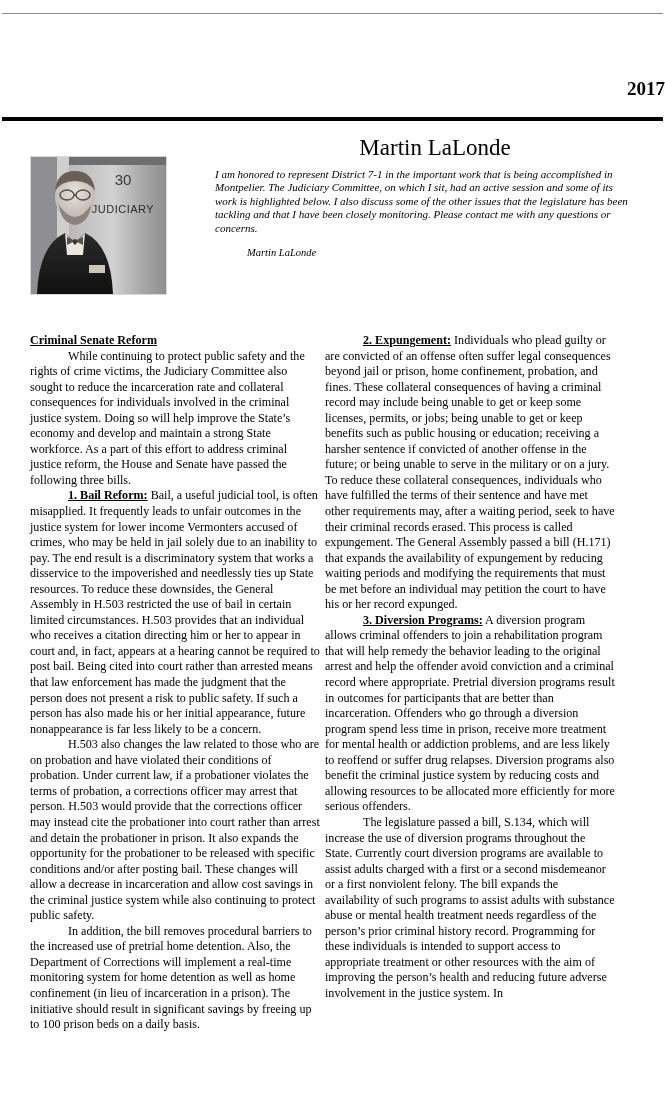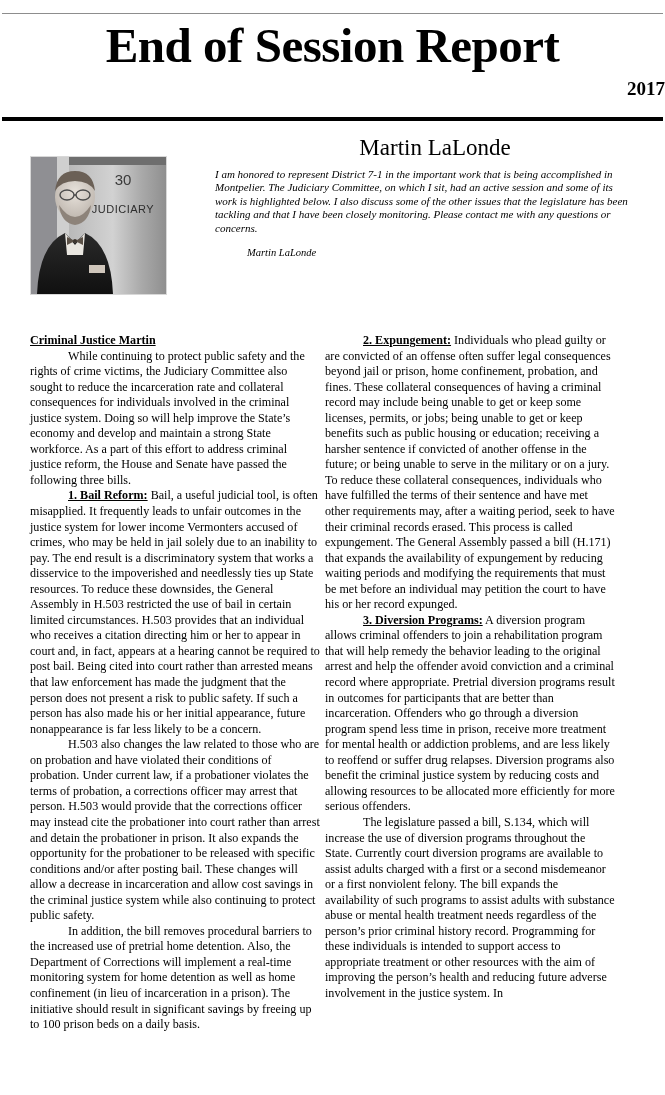--- a/index.html
+++ b/index.html
@@ -156,21 +156,20 @@
     font-weight: bold;
     text-decoration: underline;
   }
 </style>
 </head>
 <body>
 
 <div class="page">
 
   <div class="rule-top"></div>
-  <div class="masthead-title">End of Session Report</div>
   <div class="masthead-year">2017</div>
   <div class="rule-bottom"></div>
 
   <div class="header-zone">
 
     <div class="rep-name">Martin LaLonde</div>
 
     <div class="photo">
       <svg width="135" height="137" viewBox="0 0 135 137">
         <defs>
@@ -225,21 +224,21 @@
     <div class="intro-text">I am honored to represent District 7-1 in the important work that is being accomplished in Montpelier.  The Judiciary Committee, on which I sit, had an active session and some of its work is highlighted below.  I also discuss some of the other issues that the legislature has been tackling and that I have been closely monitoring.  Please contact me with any questions or concerns.</div>
 
     <div class="contact">
       <div>Martin LaLonde</div>
     </div>
   </div>
 
   <div class="columns">
 
     <div class="col col-left">
-      <div class="sec-head">Criminal Justice Martin</div>
+      <div class="sec-head">Criminal Senate Reform</div>
       <p>While continuing to protect public safety and the rights of crime victims, the Judiciary Committee also sought to reduce the incarceration rate and collateral consequences for individuals involved in the criminal justice system.  Doing so will help improve the State’s economy and develop and maintain a strong State workforce. As a part of this effort to address criminal justice reform, the House and Senate have passed the following three bills.</p>
       <p>
         <span class="run-in">1. Bail Reform:</span><span>  Bail, a useful judicial tool, is often misapplied.  It frequently leads to unfair outcomes in the justice system for lower income Vermonters accused of crimes, who may be held in jail solely due to an inability to pay. The end result is a discriminatory system that works a disservice to the impoverished and needlessly ties up State resources. To reduce these downsides, the General Assembly in H.503 restricted the use of bail in certain limited circumstances. H.503 provides that an individual who receives a citation directing him or her to appear in court and, in fact, appears at a hearing cannot be required to post bail.  Being cited into court rather than arrested means that law enforcement has made the judgment that the person does not present a risk to public safety. If such a person has also made his or her initial appearance, future nonappearance is far less likely to be a concern.</span>
       </p>
       <p>H.503 also changes the law related to those who are on probation and have violated their conditions of probation.  Under current law, if a probationer violates the terms of probation, a corrections officer may arrest that person.  H.503 would provide that the corrections officer may instead cite the probationer into court rather than arrest and detain the probationer in prison.  It also expands the opportunity for the probationer to be released with specific conditions and/or after posting bail.  These changes will allow a decrease in incarceration and allow cost savings in the criminal justice system while also continuing to protect public safety.</p>
       <p>In addition, the bill removes procedural barriers to the increased use of pretrial home detention.  Also, the Department of Corrections will implement a real-time monitoring system for home detention as well as home confinement (in lieu of incarceration in a prison).  The initiative should result in significant savings by freeing up to 100 prison beds on a daily basis.</p>
     </div>
 
     <div class="col col-right">
       <p>

